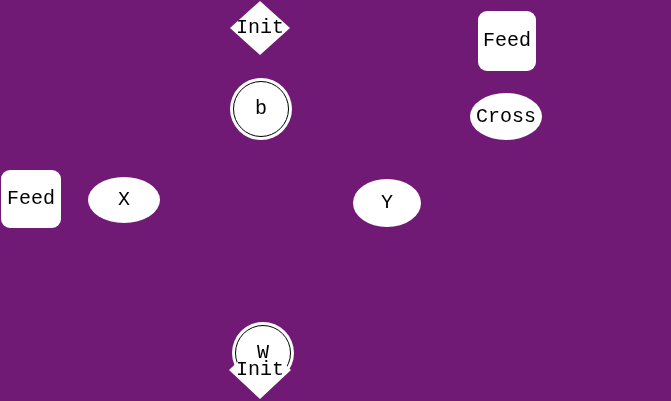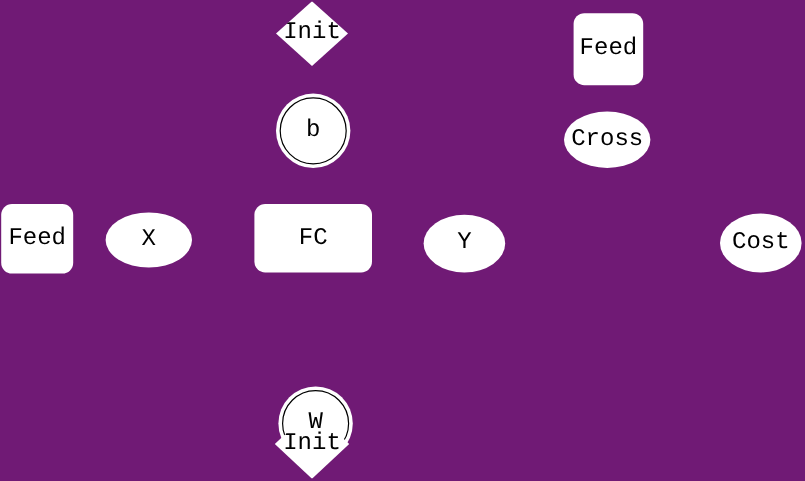--- a/index.html
+++ b/index.html
@@ -77,32 +77,26 @@
   </div>
 
   <div id="node-feed-left" class="node shape-rounded-rect">
     <span class="node-label">Feed</span>
   </div>
 
   <div id="node-x" class="node shape-ellipse">
     <span class="node-label">X</span>
   </div>
 
-  <div id="node-fc" class="node shape-rounded-rect">
-    <span class="node-label">FC</span>
-  </div>
 
   <div id="node-y" class="node shape-ellipse">
     <span class="node-label">Y</span>
   </div>
 
 
-  <div id="node-cost" class="node shape-ellipse">
-    <span class="node-label">Cost</span>
-  </div>
 
   <div id="node-w" class="node shape-double-circle">
     <span class="node-label">W</span>
   </div>
 
   <div id="node-init-bottom" class="node shape-diamond">
     <span class="node-label">Init</span>
   </div>
 
 </div>

